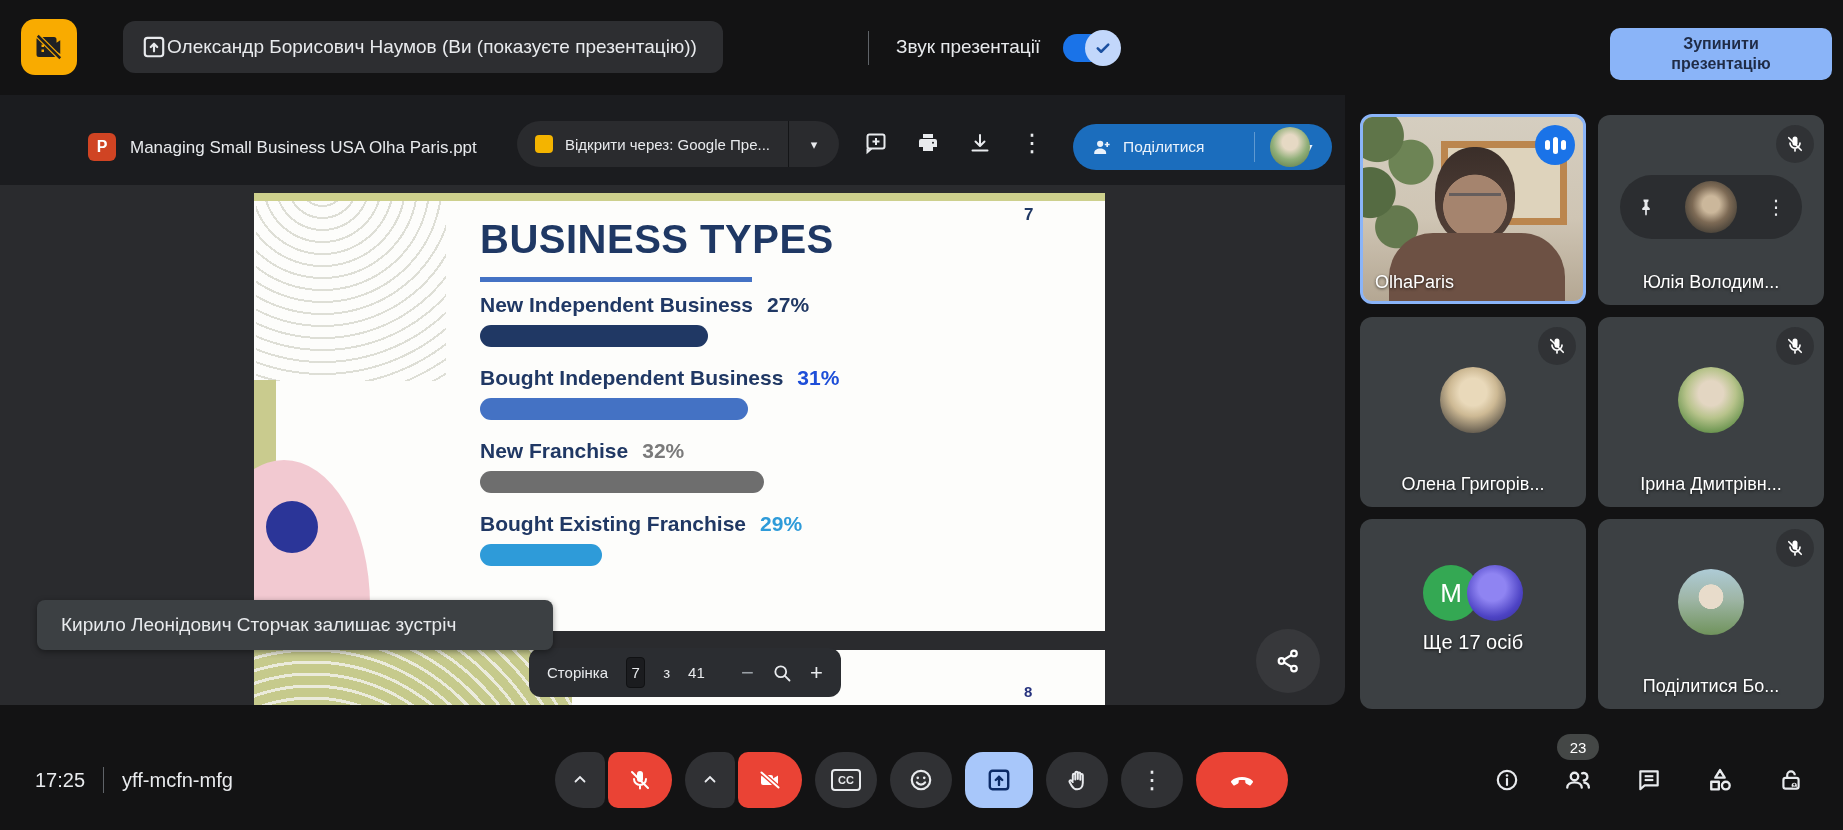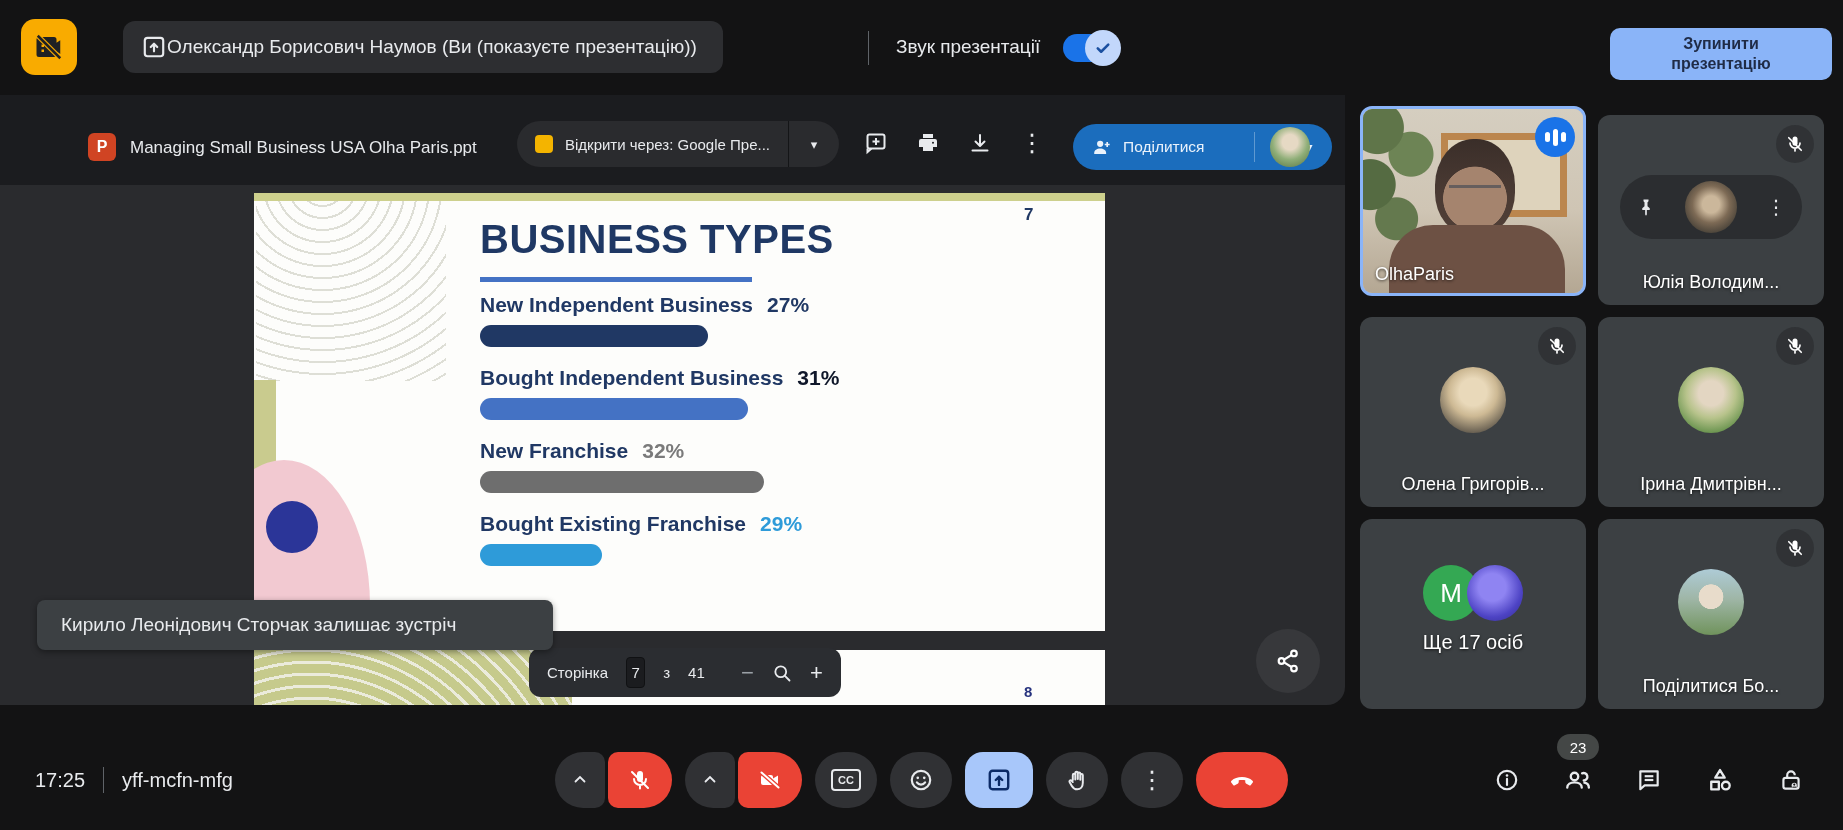--- a/index.html
+++ b/index.html
@@ -94,21 +94,21 @@
   .share-fab{left:1256px;top:629px;width:64px;height:64px;border-radius:50%;background:#37383b;
     display:flex;align-items:center;justify-content:center;cursor:pointer;z-index:20;border:none;}
 
   
   .tile{position:absolute;width:226px;height:190px;border-radius:12px;background:#3c4043;overflow:hidden;cursor:pointer;}
   .tile .name{position:absolute;bottom:12px;width:100%;text-align:center;font-size:18px;color:#fff;
     text-shadow:0 1px 3px rgba(0,0,0,.7);white-space:nowrap;}
   .tile .name.left{left:12px;width:auto;text-align:left;bottom:8px;}
   .mic-badge{position:absolute;top:10px;right:10px;width:38px;height:38px;border-radius:50%;
     background:rgba(26,27,30,.35);display:flex;align-items:center;justify-content:center;}
-  .tile-video{left:1360px;top:106px;border:3px solid #8ab4f8;background:#cfc5b4;padding-left:24px;}
+  .tile-video{left:1360px;top:114px;border:3px solid #8ab4f8;background:#cfc5b4;padding-left:24px;}
   .video-bg{position:absolute;inset:0;background:linear-gradient(180deg,#d5cec0 0%,#cfc5b4 55%,#b4a793 100%);}
   .v-frame{position:absolute;right:16px;top:24px;width:126px;height:84px;background:#ded3bc;border:7px solid #bb864e;}
   .v-plant{position:absolute;left:-12px;top:-8px;width:120px;height:190px;background:
     radial-gradient(circle at 22% 14%, #5f7549 0 26px, rgba(0,0,0,0) 27px),
     radial-gradient(circle at 50% 28%, #6d8455 0 22px, rgba(0,0,0,0) 23px),
     radial-gradient(circle at 16% 44%, #556b42 0 25px, rgba(0,0,0,0) 26px),
     radial-gradient(circle at 38% 62%, #64794e 0 21px, rgba(0,0,0,0) 22px);}
   .v-head{position:absolute;left:72px;top:30px;width:80px;height:96px;border-radius:48% 48% 44% 44%;
     background:radial-gradient(circle at 50% 62%, #a5846e 0 44%, rgba(0,0,0,0) 45%),
     linear-gradient(180deg,#3a2e29 0%,#4a3a33 55%,#513f37 100%);}
@@ -266,21 +266,21 @@
           <div class="bar-row">
             <div class="bar-lbl">
               <span>New Independent Business</span>
               <span style="color: rgb(32, 56, 100);">27%</span>
             </div>
             <div class="bar-track" style="width: 228px; background: rgb(32, 56, 100);"></div>
           </div>
           <div class="bar-row">
             <div class="bar-lbl">
               <span>Bought Independent Business</span>
-              <span style="color: #0f172a;">31%</span>
+              <span style="color: #1d4ed8;">31%</span>
             </div>
             <div class="bar-track" style="width: 268px; background: rgb(68, 114, 196);"></div>
           </div>
           <div class="bar-row">
             <div class="bar-lbl">
               <span>New Franchise</span>
               <span style="color: rgb(122, 122, 122);">32%</span>
             </div>
             <div class="bar-track" style="width: 284px; background: rgb(110, 110, 110);"></div>
           </div>

